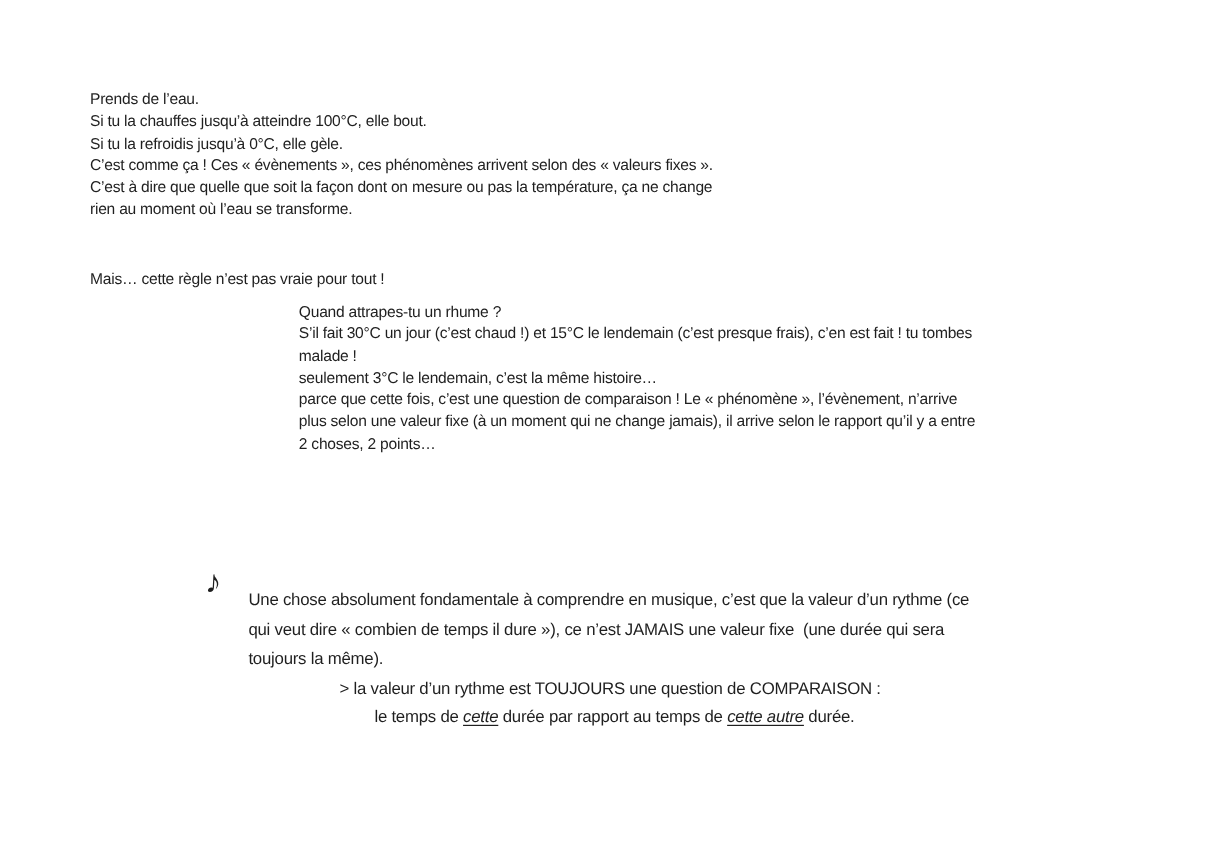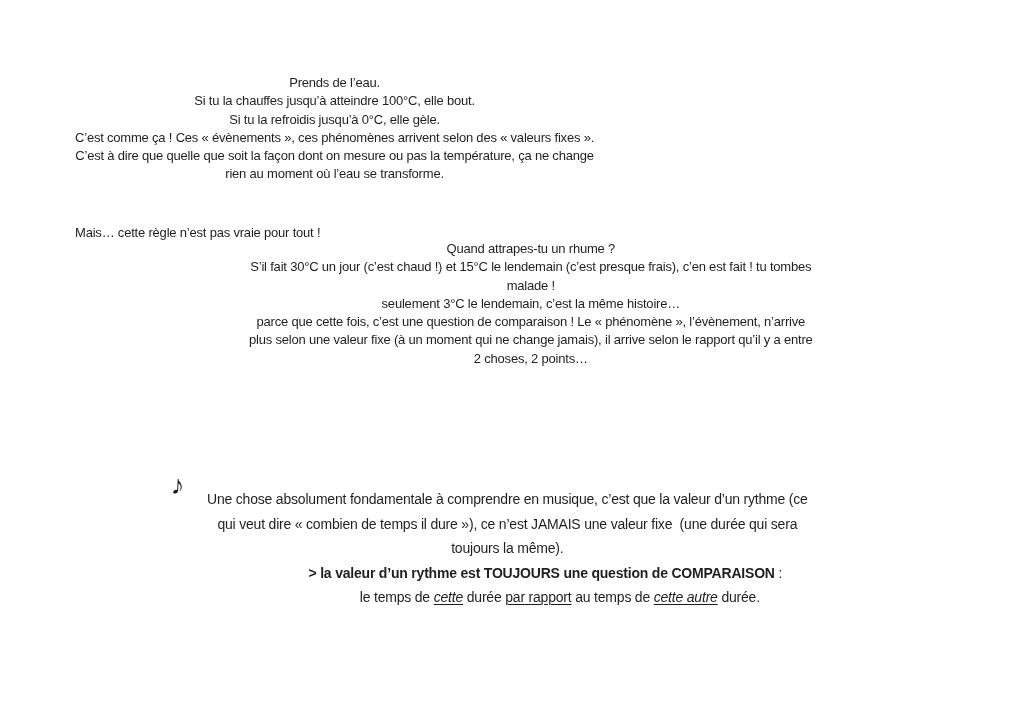--- a/index.html
+++ b/index.html
@@ -5,53 +5,52 @@
   html, body { margin: 0; padding: 0; background: #ffffff; }
   .page {
     position: relative;
     width: 1024px;
     height: 723px;
     background: #ffffff;
     overflow: hidden;
     font-family: "Liberation Sans", "DejaVu Sans", sans-serif;
     color: #1f1f1f;
   }
-  .block { position: absolute; text-align: center; }
+  .block { position: absolute; }
   .body-text { font-size: 13px; line-height: 18.3px; letter-spacing: -0.2px; }
   .line { white-space: pre; }
   .block1 { left: 75px; top: 74px; }
   .transition { left: 75px; top: 199px; margin-top: 25px; }
-  .block2 { left: 249px; top: 240px; }
+  .block2 { left: 249px; top: 251px; }
   .note-icon {
     position: absolute;
     left: 171px;
     top: 470px;
     font-size: 27px;
     line-height: 30px;
     color: #1f1f1f;
     transform: rotate(3deg);
   }
   .block3 {
     left: 207px;
     top: 487px;
     font-size: 14px;
     line-height: 24.5px;
     letter-spacing: -0.2px;
   }
   .rule-line { margin-left: 76px; }
-  .rule-line .bold { font-weight: bold; }
+  .rule-line .bold { font-weight: normal; }
   .cmp-line { margin-left: 105px; }
   .iu {
     font-style: italic;
     text-decoration: underline;
     text-underline-offset: 2px;
     text-decoration-thickness: 1px;
   }
   .u {
-    text-decoration: underline;
     text-underline-offset: 2px;
     text-decoration-thickness: 1px;
   }
 </style>
 </head>
 <body>
 
 <div class="page">
 
   <div class="block block1 body-text">

